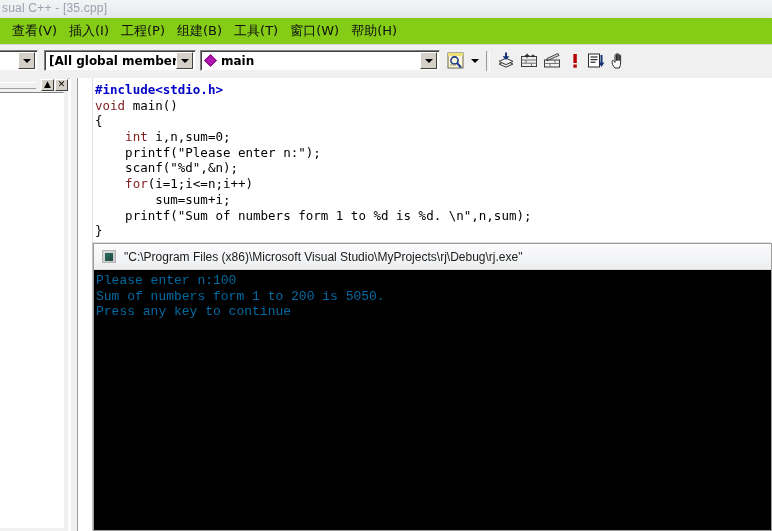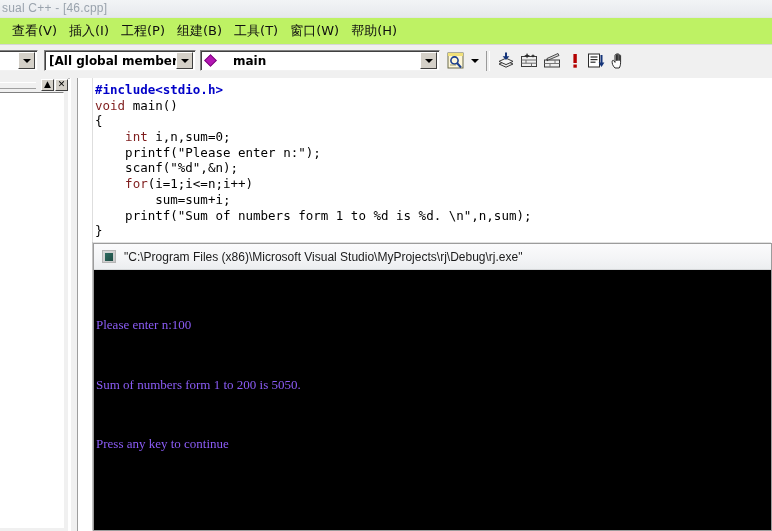--- a/index.html
+++ b/index.html
@@ -35,21 +35,21 @@
     color: #9aa3ad;
     white-space: nowrap;
     letter-spacing: 0.2px;
   }
 
   
   .menubar {
     position: absolute;
     left: 0; top: 18px;
     width: 772px; height: 26px;
-    background: #bef264;
+    background: #84cc16;
     border-bottom: 1px solid #d7d7d7;
   }
   .menubar .menu-inner {
     display: flex;
     align-items: center;
     height: 26px;
     padding-left: 6px;
   }
   .menu-item {
     font-size: 13px;
@@ -131,21 +131,21 @@
   }
   .func-diamond {
     width: 9px; height: 9px;
     margin-left: 5px;
     background: #b315b3;
     transform: rotate(45deg);
     border: 1px solid #7d0b7d;
     flex: none;
     box-sizing: border-box;
   }
-  #combo-func .combo-text { padding-left: 18px; }
+  #combo-func .combo-text { padding-left: 6px; }
 
   .tb-sep {
     position: absolute;
     top: 6px;
     width: 2px; height: 20px;
     border-left: 1px solid #9a9a9a;
     border-right: 1px solid #ffffff;
   }
   .tb-btn {
     position: absolute;
@@ -290,35 +290,34 @@
   }
   .console-body {
     position: absolute;
     left: 0; top: 26px;
     right: 0; bottom: 0;
     background: #000000;
     padding: 3px 0 0 2px;
     box-sizing: border-box;
   }
   .console-line {
-    font-family: Liberation Serif, serif;
+    font-family: Liberation Mono, monospace;
     font-size: 13px;
     line-height: 15.6px;
-    color: #8b5cf6;
+    color: #0369a1;
     white-space: pre;
-    margin-top: 44px;
   }
 </style>
 </head>
 <body>
 
 <div id="app">
 
   <div class="titlebar">
-    <span class="title-text">sual C++ - [46.cpp]</span>
+    <span class="title-text">sual C++ - [35.cpp]</span>
   </div>
 
   <div class="menubar">
     <div class="menu-inner" id="menu-inner">
         <span class="menu-item">查看(V)</span>
         <span class="menu-item">插入(I)</span>
         <span class="menu-item">工程(P)</span>
         <span class="menu-item">组建(B)</span>
         <span class="menu-item">工具(T)</span>
         <span class="menu-item">窗口(W)</span>

